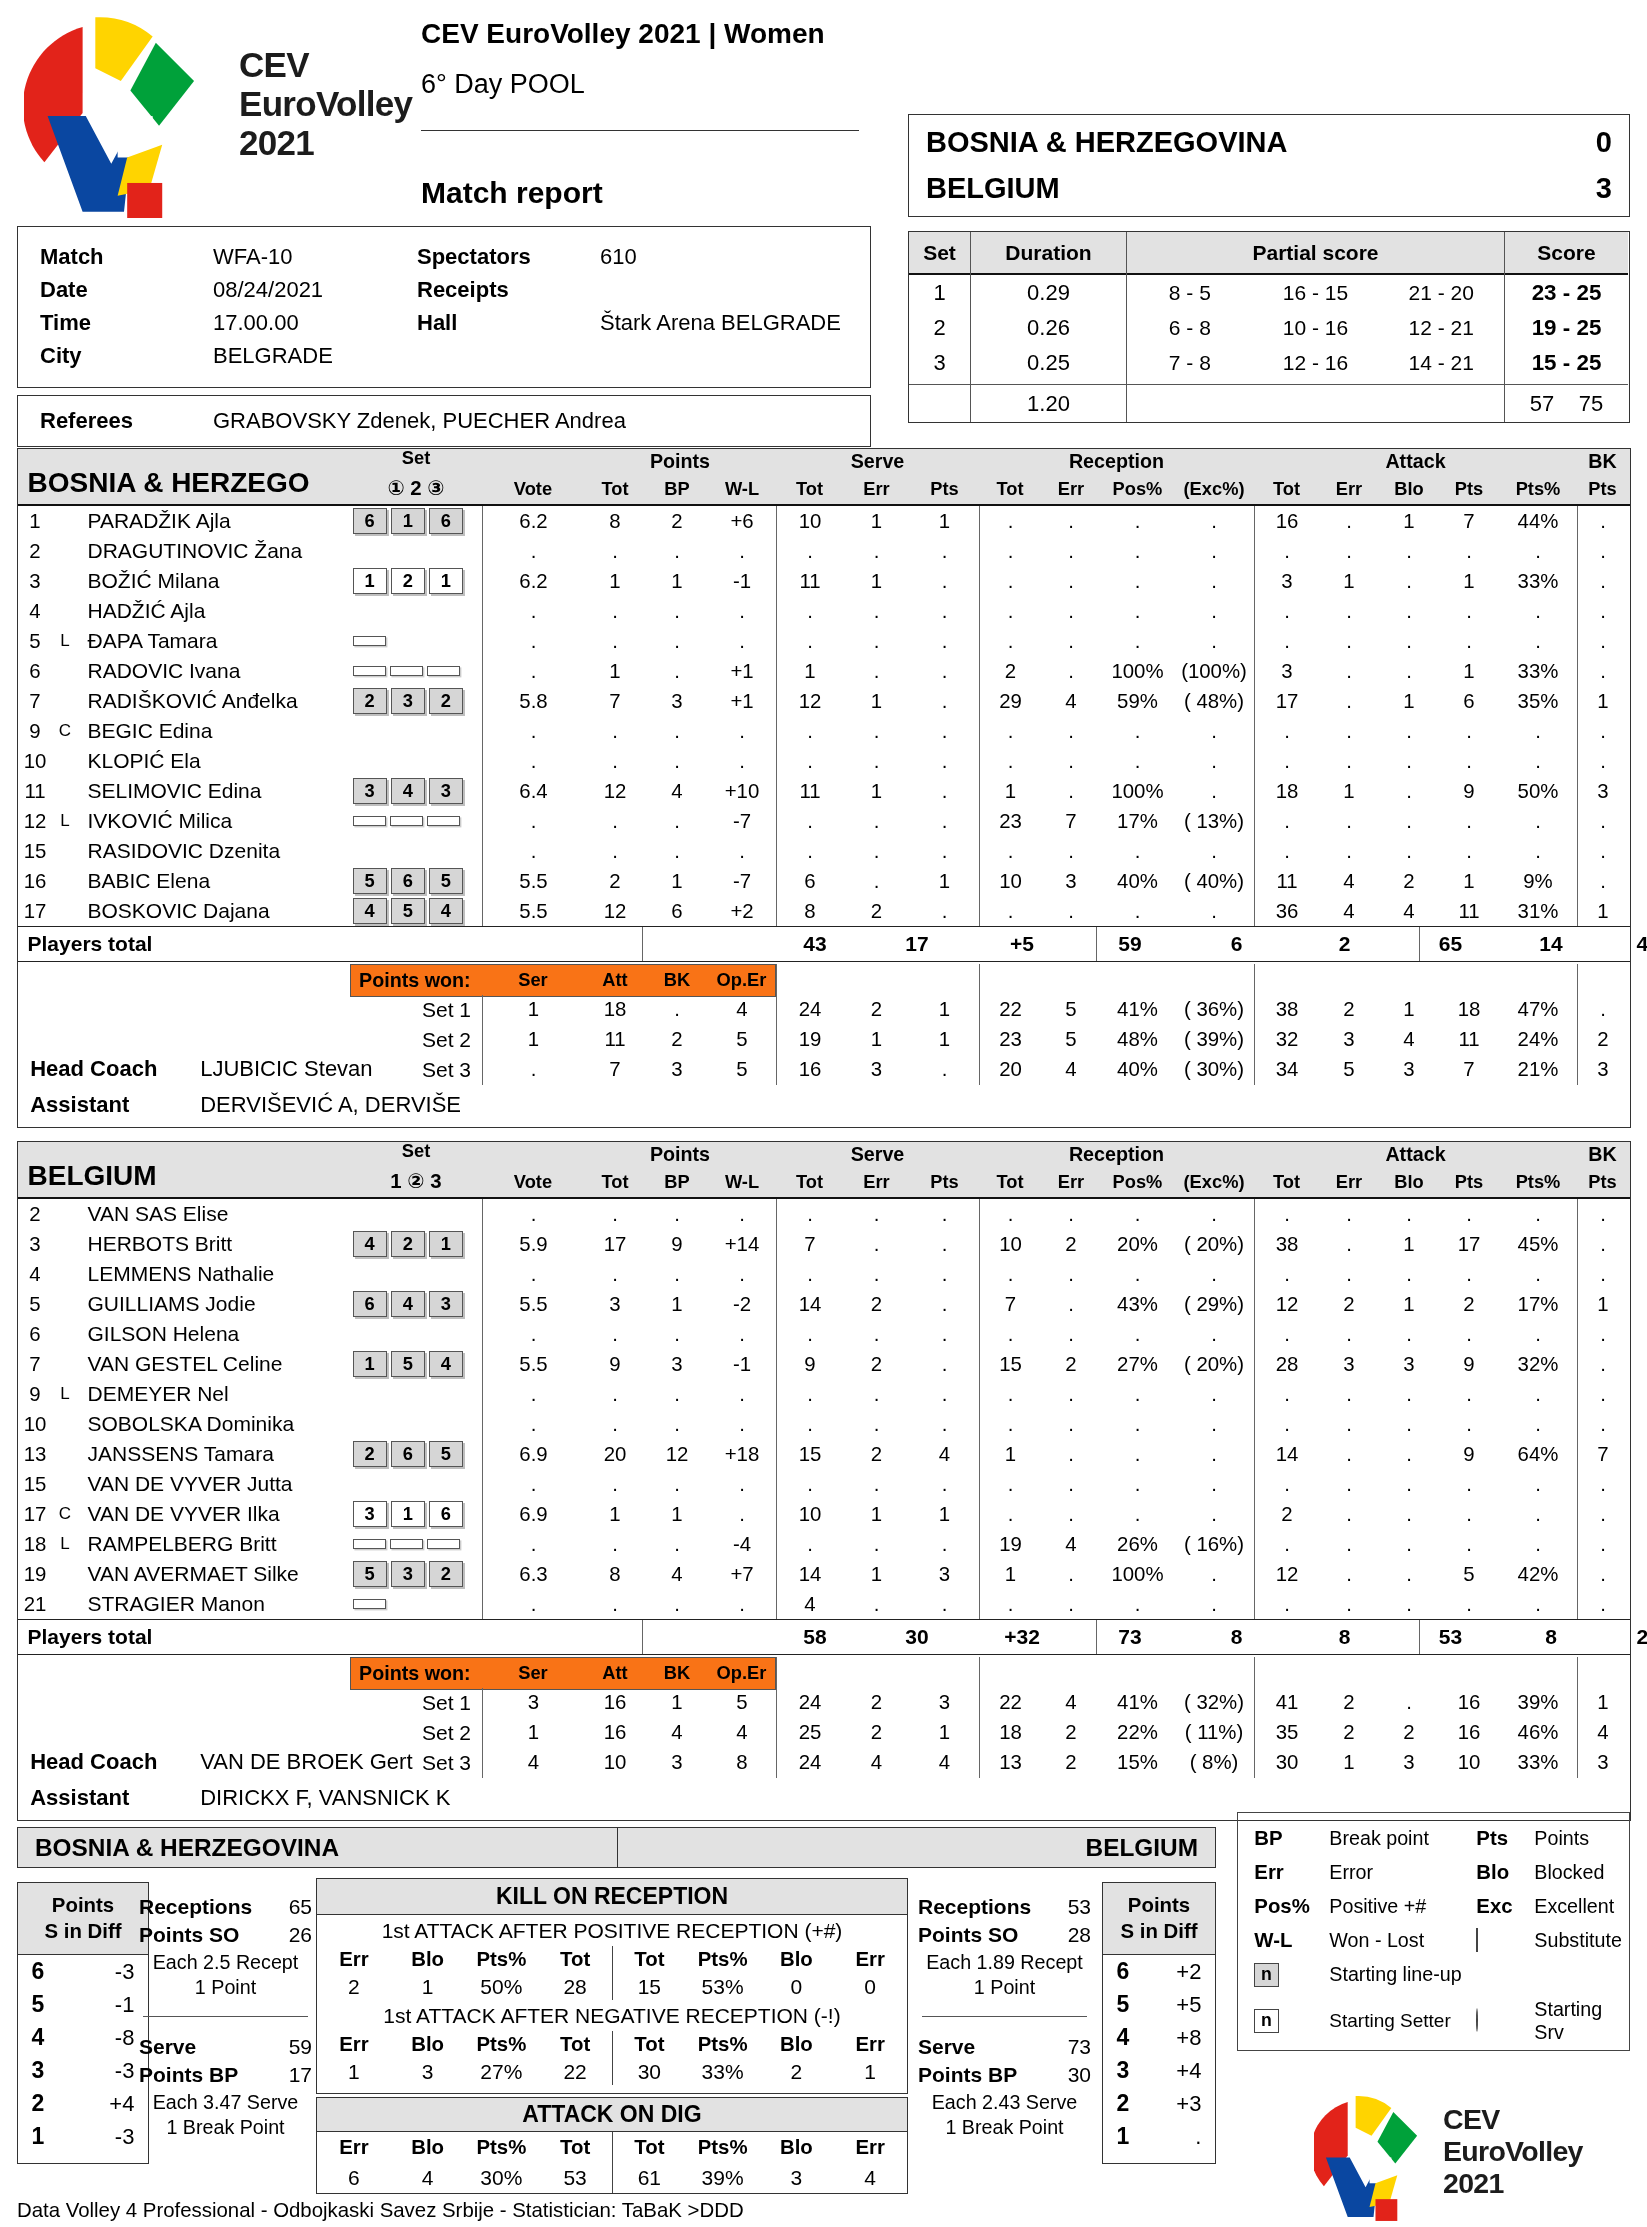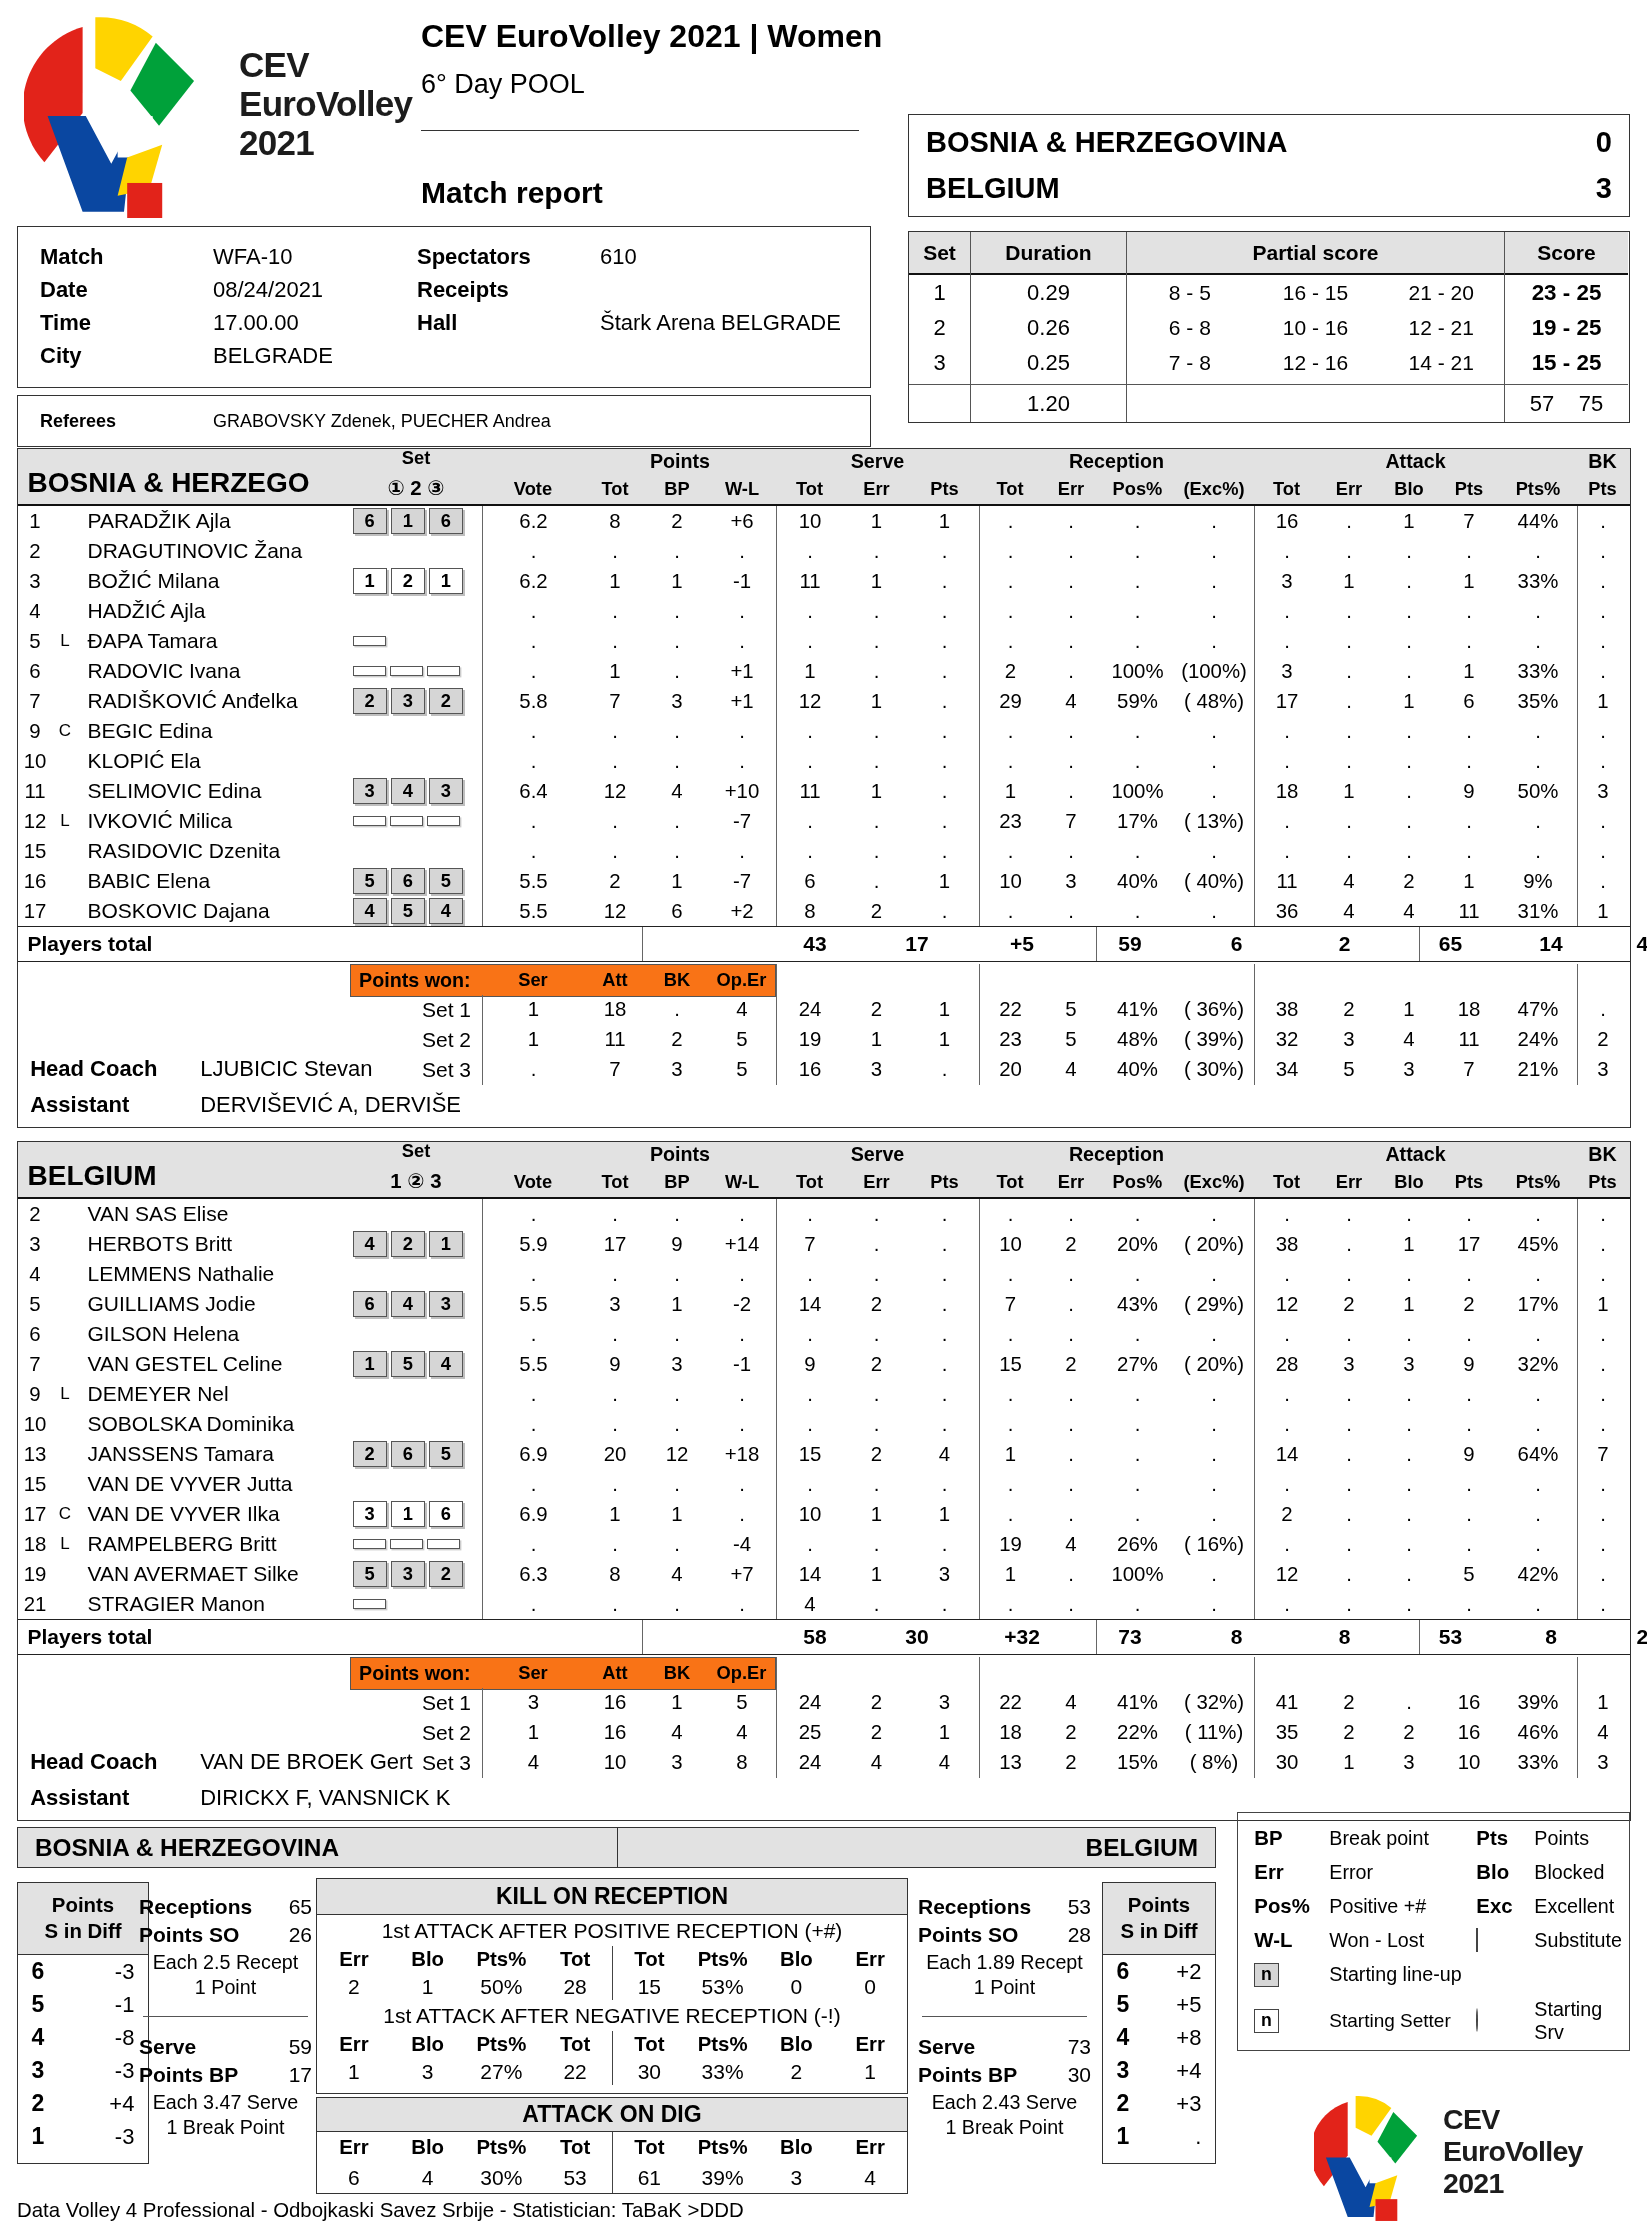--- a/index.html
+++ b/index.html
@@ -4,32 +4,32 @@
 <style>
   html,body{margin:0;padding:0;background:#9a9a9a;}
   .page{position:relative;width:1648px;height:2227px;background:#fff;
         font-family:"Liberation Sans","DejaVu Sans",sans-serif;color:#000;overflow:hidden;}
   .abs{position:absolute;}
   .b{font-weight:bold;}
 
   
   .logo-word-top{position:absolute;left:239px;top:45px;font-size:35px;font-weight:bold;
                  line-height:1.12;color:#1c1c1c;letter-spacing:-0.7px;}
-  .title{position:absolute;left:421px;top:17.7px;font-size:32px;font-weight:bold;}
+  .title{position:absolute;left:421px;top:17.7px;font-size:28px;font-weight:bold;}
   .subtitle{position:absolute;left:421px;top:69px;font-size:27px;}
   .hrule{position:absolute;left:421px;top:130px;width:438px;border-top:1.7px solid #333;}
   .report{position:absolute;left:421px;top:152px;font-size:30px;font-weight:bold;margin-top:24px;}
 
   
   .matchbox{position:absolute;left:17px;top:226px;width:854px;height:162px;border:1.7px solid #333;
             box-sizing:border-box;}
   .migrid{display:grid;grid-template-columns:173px 204px 183px 1fr;grid-auto-rows:33px;
           padding:13.6px 0 0 22px;font-size:22px;align-items:center;}
   .refbox{position:absolute;left:17px;top:395px;width:854px;height:52px;border:1.7px solid #333;
-          box-sizing:border-box;display:flex;align-items:center;padding-left:22px;font-size:18px;}
+          box-sizing:border-box;display:flex;align-items:center;padding-left:22px;font-size:22px;}
   .reflabel{font-weight:bold;width:173px;}
 
   
   .resbox{position:absolute;left:908px;top:114px;width:722px;height:103px;border:1.7px solid #333;
           box-sizing:border-box;display:flex;flex-direction:column;justify-content:space-around;
           padding:5.4px 17px;}
   .resrow{display:flex;justify-content:space-between;font-size:29px;font-weight:bold;}
   .setsbox{position:absolute;left:908px;top:231px;width:722px;height:192px;border:1.7px solid #333;
            box-sizing:border-box;display:flex;}
   .sbcol{display:flex;flex-direction:column;box-sizing:border-box;}

